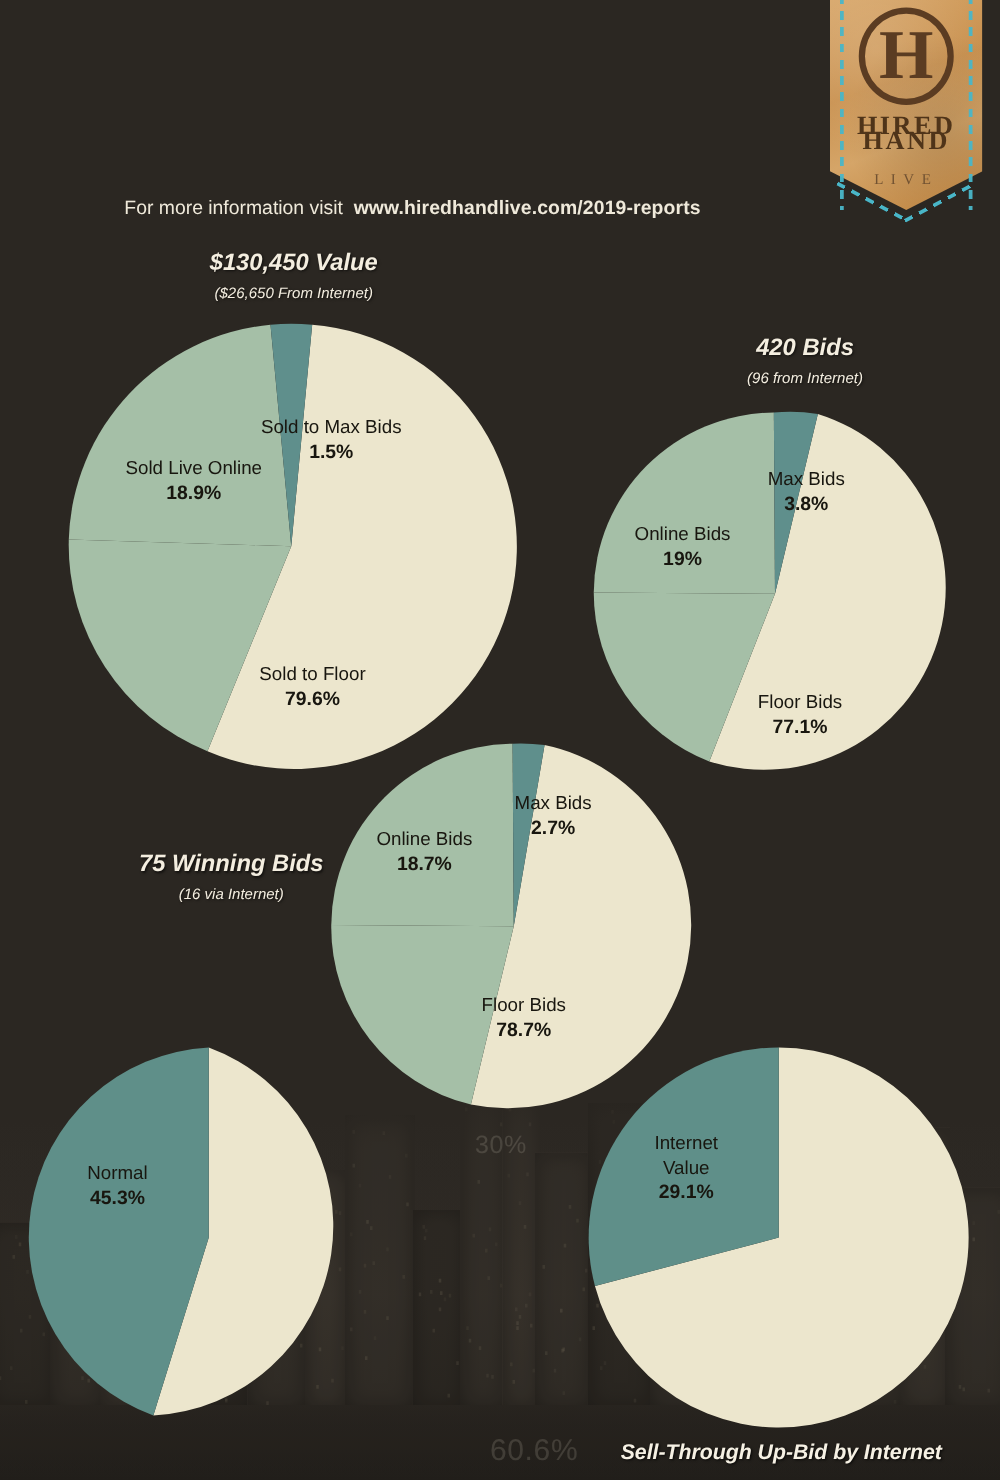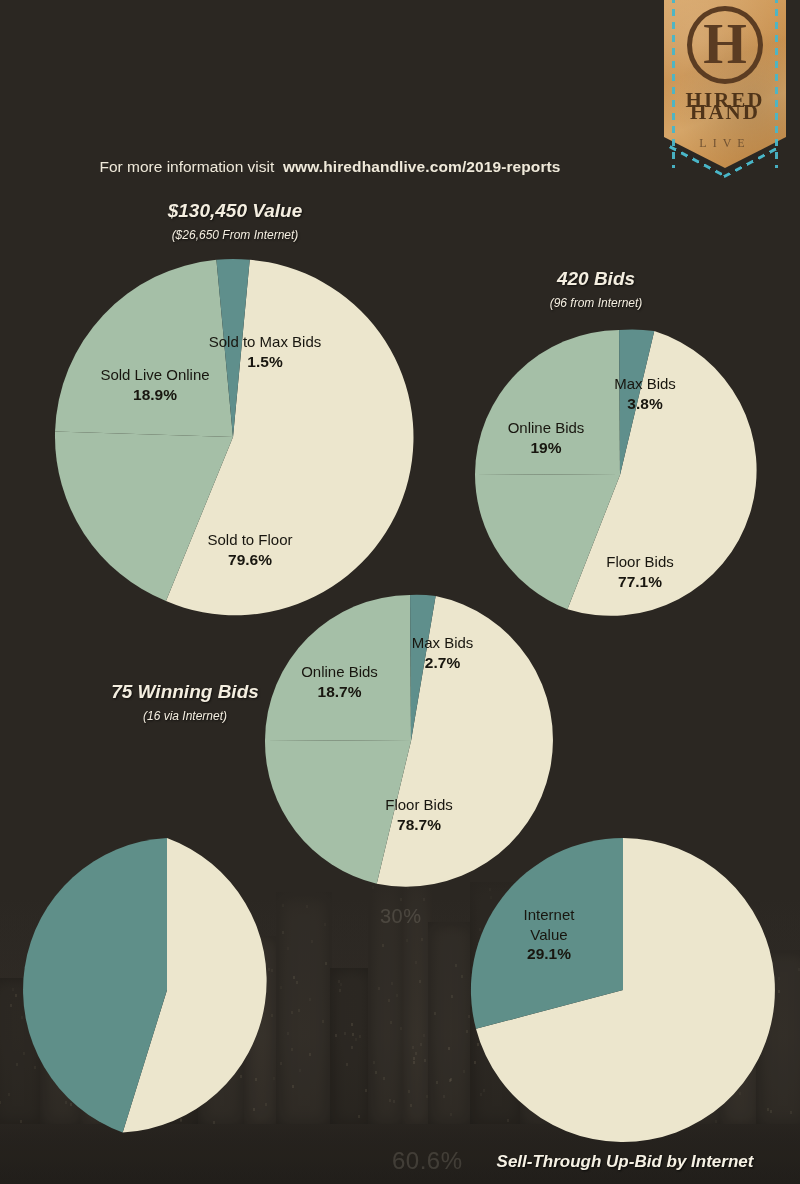--- a/index.html
+++ b/index.html
@@ -499,21 +499,21 @@
   </div>
   <div class="slab" style="left:75px;top:366px;width:160px;">
     <span>Sold Live Online</span>
     <span class="v">18.9%</span>
   </div>
   <div class="slab" style="left:155px;top:531px;width:190px;">
     <span>Sold to Floor</span>
     <span class="v">79.6%</span>
   </div>
 
-  <div class="ctitle" style="left:446px;top:268px;width:300px;">
+  <div class="ctitle" style="left:494px;top:268px;width:300px;">
     <span>420 Bids</span><br>
     <span class="csub">(96 from Internet)</span>
   </div>
   <div class="chart" style="left:475px;top:330px;">
     <svg width="290" height="290" viewBox="0 0 290 290" aria-hidden="true">
 
       <path d="M145 145 L179.28 1.1 A145 145 0 1 1 92.43 279.22 Z" fill="#ece6cd"></path>
 
       <path d="M145 145 L92.43 279.22 A145 145 0 0 1 0.003 144.09 Z" fill="#a5bfa7"></path>
       <path d="M145 145 L0.003 144.09 A145 145 0 0 1 144.09 0.003 Z" fill="#a5bfa7"></path>
@@ -563,20 +563,24 @@
   </div>
 
   <div class="chart" style="left:15px;top:838px;">
     <svg width="304" height="304" viewBox="0 0 304 304" aria-hidden="true">
 
       <path d="M152 152 L152 0 A152 152 0 0 1 107.67 294.48 Z" fill="#ece6cd"></path>
 
       <path d="M152 152 L107.67 294.48 A152 152 0 0 1 152 0 Z" fill="#5f8f89"></path>
     </svg>
   </div>
+  <div class="slab" style="left:30px;top:930px;width:128px;">
+    <span>Normal</span>
+    <span class="v">45.3%</span>
+  </div>
 
   <div class="chart" style="left:471px;top:838px;">
     <svg width="304" height="304" viewBox="0 0 304 304" aria-hidden="true">
 
       <path d="M152 152 L152 0 A152 152 0 1 1 4.96 190.84 Z" fill="#ece6cd"></path>
 
       <path d="M152 152 L4.96 190.84 A152 152 0 0 1 152 0 Z" fill="#5f8f89"></path>
     </svg>
   </div>
   <div class="slab" style="left:490px;top:905px;width:118px;line-height:1.3;">

